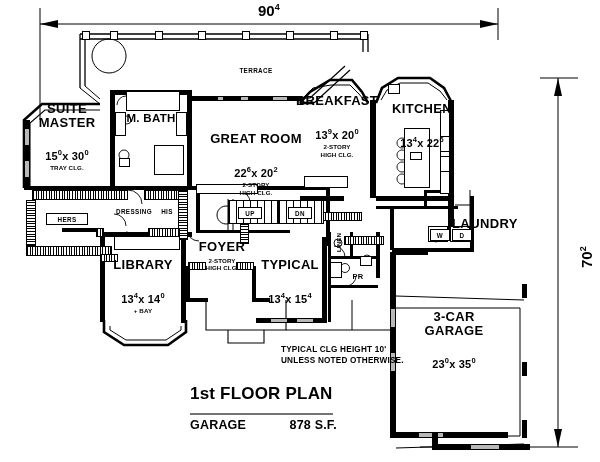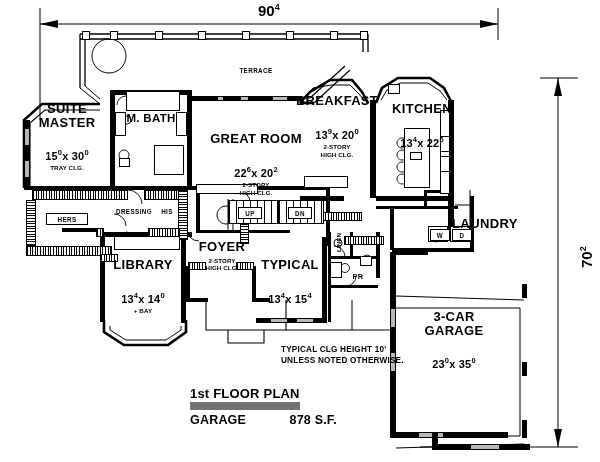--- a/index.html
+++ b/index.html
@@ -72,26 +72,26 @@
   }
   .dim-text sup { font-size: 9px; vertical-align: super; }
   .dim-text.rot {
     transform-origin: 0 0;
     transform: rotate(-90deg);
   }
 
   
   #titleblock { position: absolute; left: 190px; top: 384px; }
   .tb-title {
-    font-size: 13px;
+    font-size: 17px;
     font-weight: bold;
     letter-spacing: 0.2px;
-    border-bottom: 8px solid #737373;
+    border-bottom: 2px solid #737373;
     display: inline-block;
-    padding-bottom: 1px;
+    padding-bottom: 9px;
   }
   .tb-row { font-size: 12.5px; font-weight: bold; margin-top: 3px; display: flex; }
   .tb-key { width: 75px; letter-spacing: 0.2px;}
   .tb-val { text-align: right; width: 72px; letter-spacing: 0.2px;}
 
   #clgnote {
     position: absolute;
     left: 281px;
     top: 344px;
     font-size: 8.2px;

